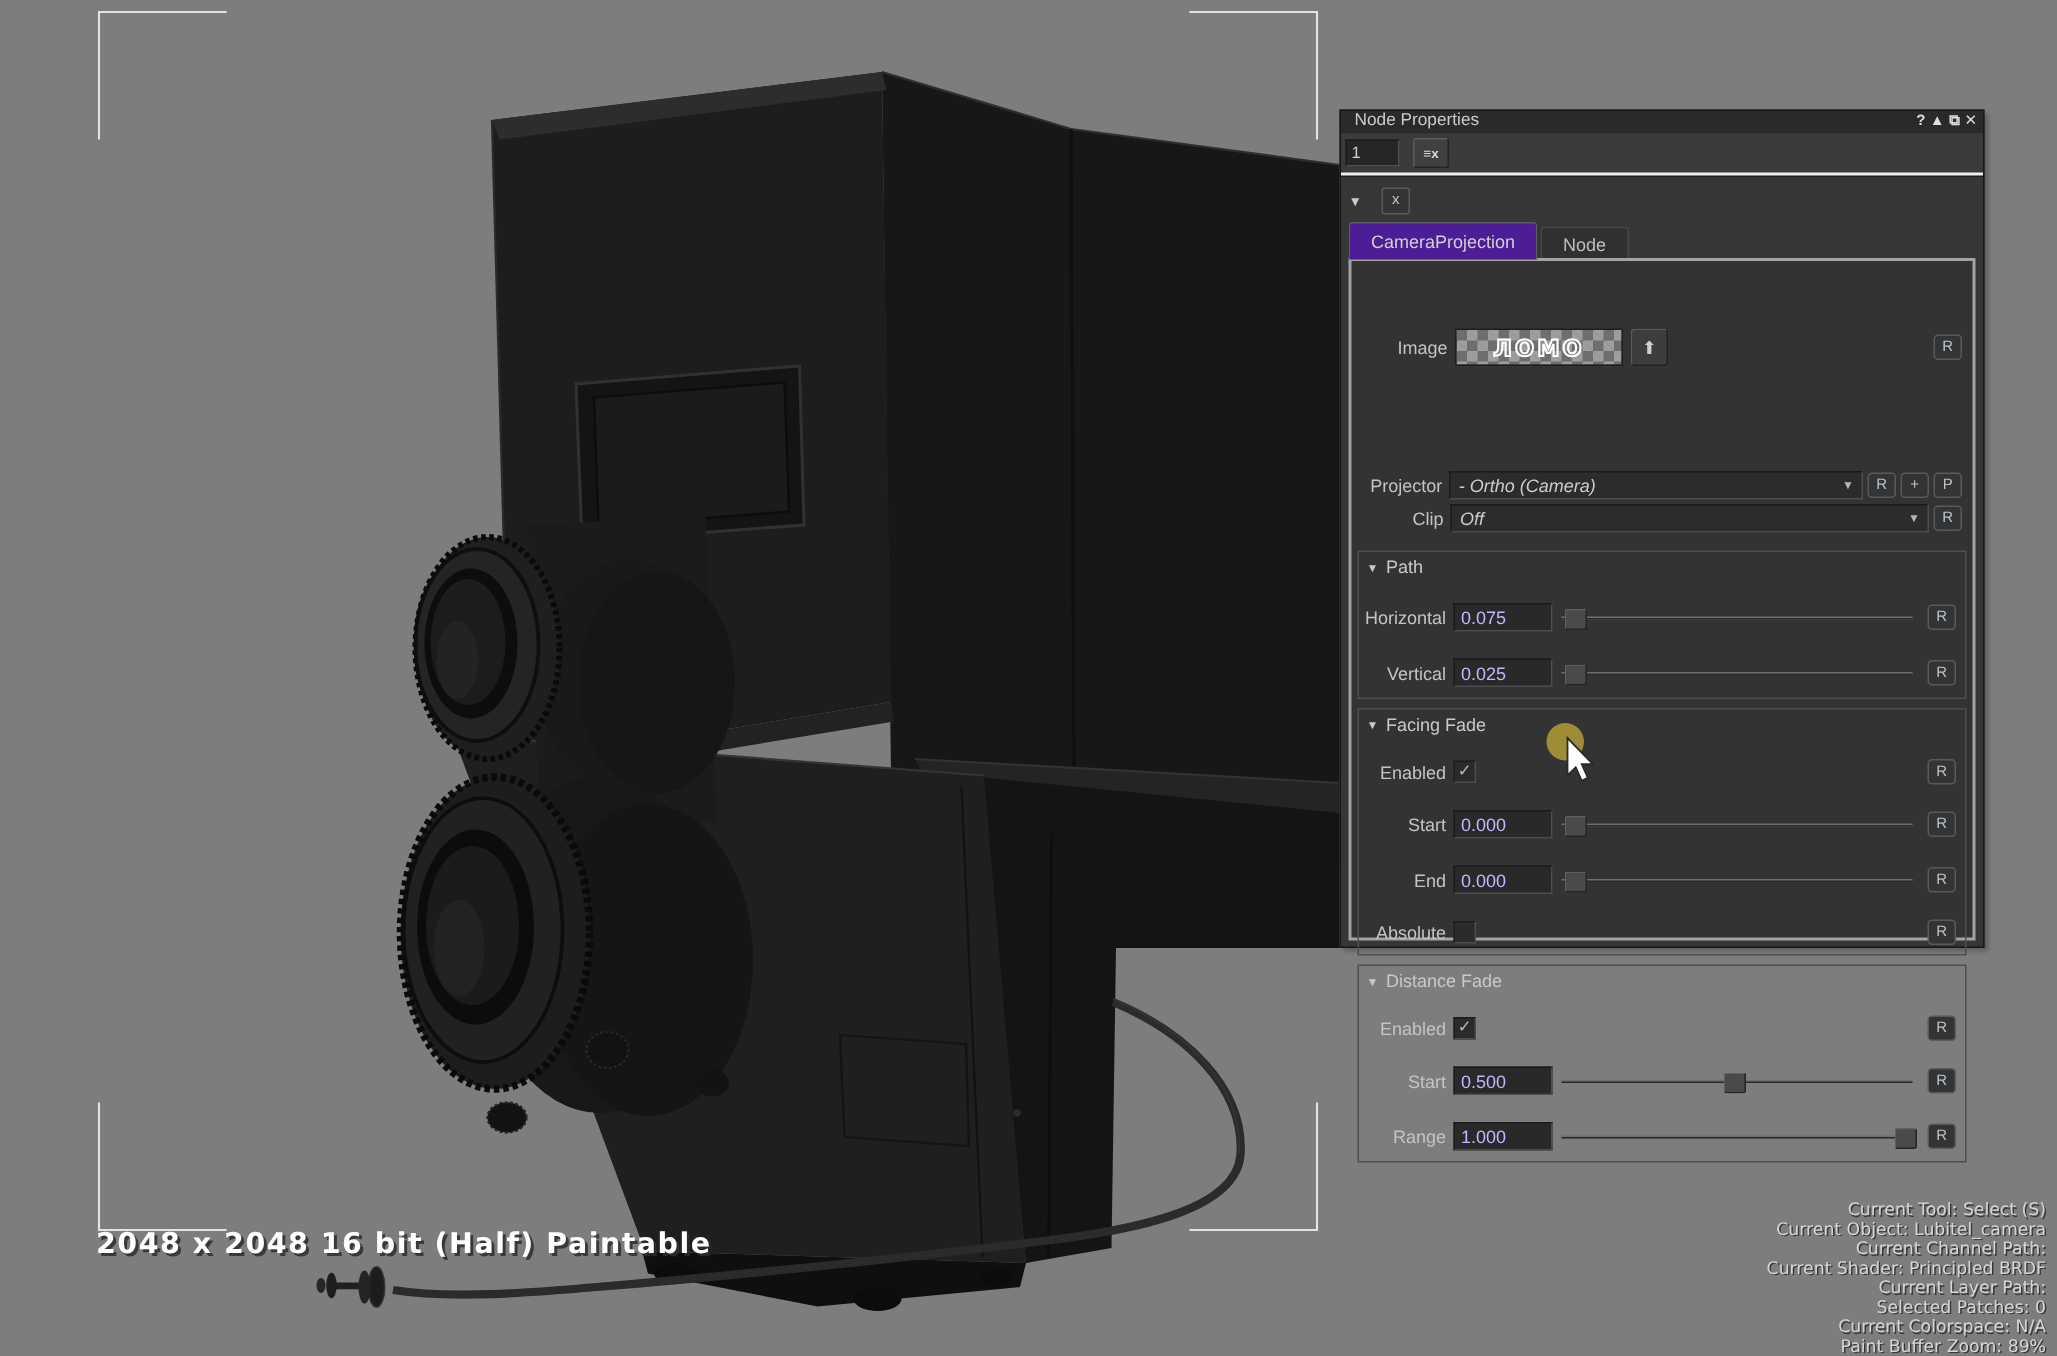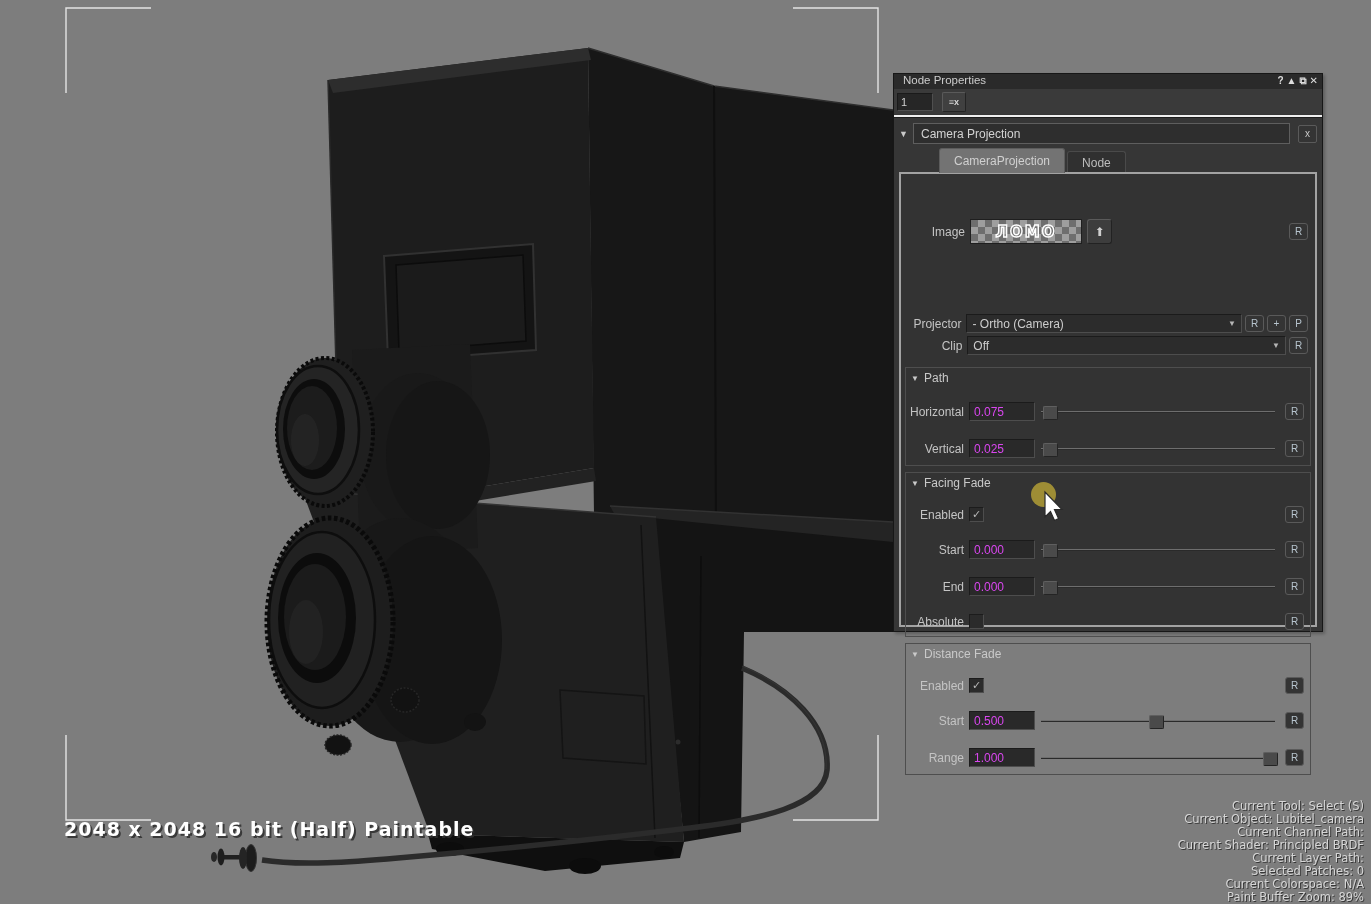--- a/index.html
+++ b/index.html
@@ -66,38 +66,38 @@
     width:17px;height:16px;margin-left:8px;background:#343434;
     border:1px solid #5a5a5a;border-radius:2px;color:#c9c9c9;font-size:10px;
     display:flex;align-items:center;justify-content:center;line-height:14px;
   }
   .tabs{position:absolute;left:5px;top:74px;right:5px;height:25px;display:flex;align-items:flex-end;}
   .tab{
     padding:0 14px;display:flex;align-items:center;justify-content:center;
     border:1px solid #5c5c5c;border-bottom:none;border-radius:3px 3px 0 0;
     color:#d0d0d0;position:relative;
   }
-  .tab.active{height:25px;background:#737373;z-index:3;box-sizing:border-box;margin-left:40px;}
+  .tab.active{height:25px;background:#4c1d95;z-index:3;box-sizing:border-box;}
   .tab.inactive{height:22px;background:#303030;color:#bdbdbd;border-color:#4a4a4a;margin-left:2px;box-sizing:border-box;}
   .content{
     position:absolute;left:5px;top:98px;right:5px;bottom:4px;
     background:#333333;border:2px solid #a3a3a3;box-sizing:border-box;
     display:flex;flex-direction:column;
   }
   .prow{display:flex;align-items:center;height:25px;padding:0 7px 0 4px;}
   .plabel{width:60px;text-align:right;margin-right:5px;color:#c4c4c4;white-space:nowrap;}
   .pinput{
-    width:56px;height:17px;background:#292929;color:#d946ef;
+    width:56px;height:17px;background:#292929;color:#c4b5fd;
     border:1px solid #1b1b1b;border-bottom-color:#4d4d4d;border-right-color:#4d4d4d;
     font-size:12px;padding:0 4px;font-family:inherit;
   }
   .dropdown{
     height:19px;background:#2c2c2c;display:flex;align-items:center;
     border:1px solid #1b1b1b;border-bottom-color:#4d4d4d;border-right-color:#4d4d4d;
-    padding:0 5px;box-sizing:border-box;color:#cccccc;
+    padding:0 5px;box-sizing:border-box;color:#cccccc;font-style:italic;
   }
   .dropdown .dval{flex:1;}
   .dd-arrow{font-size:8px;color:#b5b5b5;margin-left:6px;}
   .slider{flex:1;position:relative;height:14px;margin:0 7px 0 6px;}
   .slider .track{position:absolute;left:0;right:0;top:6px;height:1px;background:#6e6e6e;border-bottom:1px solid #2a2a2a;}
   .slider .handle{
     position:absolute;top:1px;width:13px;height:12px;background:#4a4a4a;
     border:1px solid #242424;border-top-color:#5f5f5f;border-left-color:#5f5f5f;border-radius:2px;
   }
   .rbtn{
@@ -247,23 +247,20 @@
     <input class="idx-input" value="1" style="">
     <div class="mini-btn">
       <span>≡x</span>
     </div>
   </div>
 
   <div class="sep-white"></div>
 
   <div class="sec-header">
     <span class="tri">▼</span>
-    <div class="sec-title-box">
-      <span>Camera Projection</span>
-    </div>
     <div class="sec-x">x</div>
   </div>
 
   <div class="tabs">
     <div class="tab active">CameraProjection</div>
     <div class="tab inactive">Node</div>
   </div>
 
   <div class="content">
 

